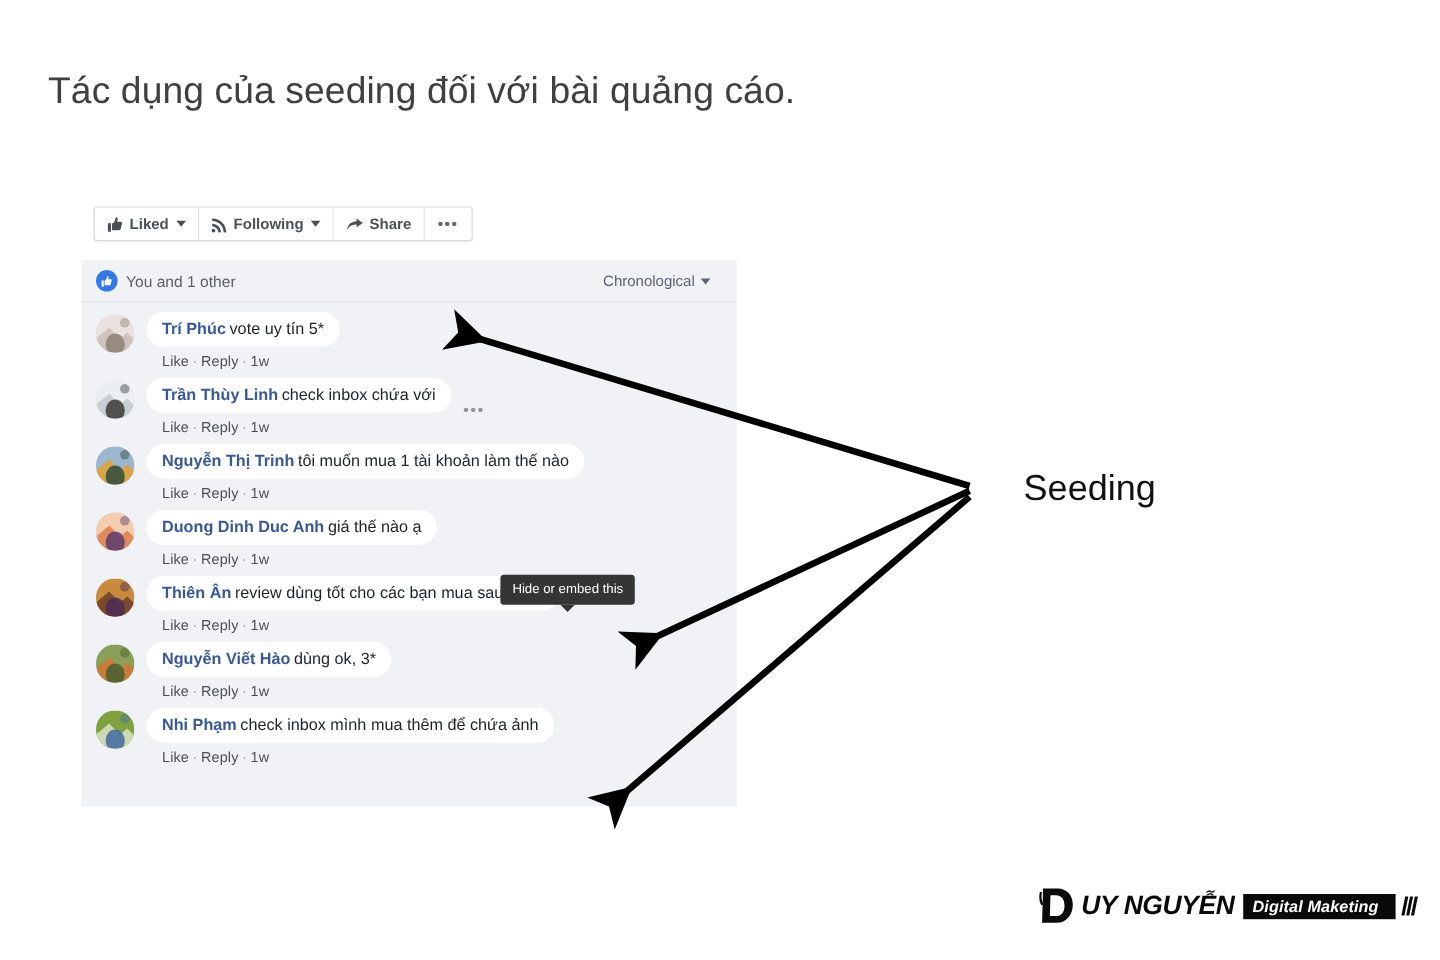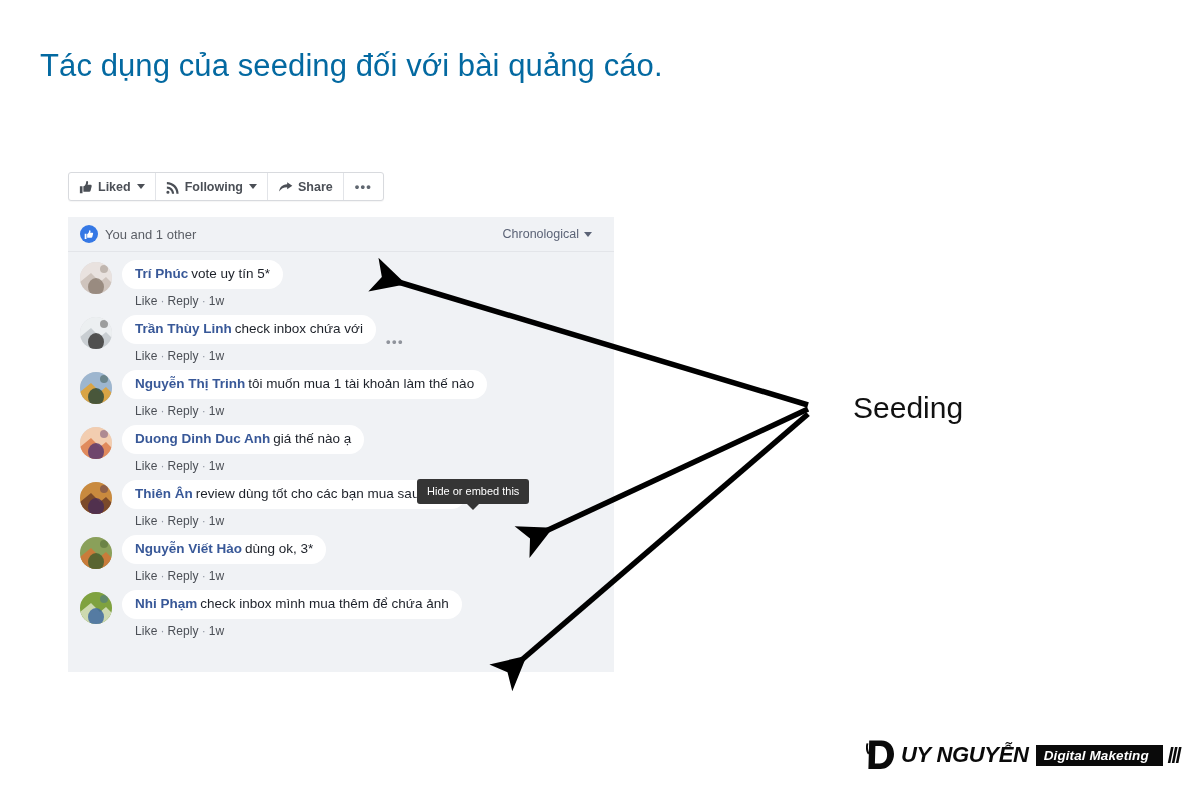--- a/index.html
+++ b/index.html
@@ -12,41 +12,41 @@
     height: 800px;
     position: relative;
     overflow: hidden;
     font-family: "Liberation Sans", sans-serif;
   }
 
   
   .slide-title {
     position: absolute;
     left: 40px;
-    top: 48px;
+    top: 58px;
     font-size: 31px;
-    color: #0369a1;
+    color: #404040;
     font-weight: 400;
     letter-spacing: 0.1px;
     white-space: nowrap;
   }
 
   
   .fb-panel {
     position: absolute;
     left: 68px;
     top: 172px;
     width: 546px;
     height: 548px;
   }
 
   
   .fb-actionbar {
     position: absolute;
-    left: 0;
+    left: 10px;
     top: 0;
     display: flex;
     align-items: stretch;
     height: 29px;
     background: #ffffff;
     border: 1px solid #d8dade;
     border-radius: 3px;
     box-sizing: border-box;
     box-shadow: 0 1px 1px rgba(0,0,0,0.04);
   }

